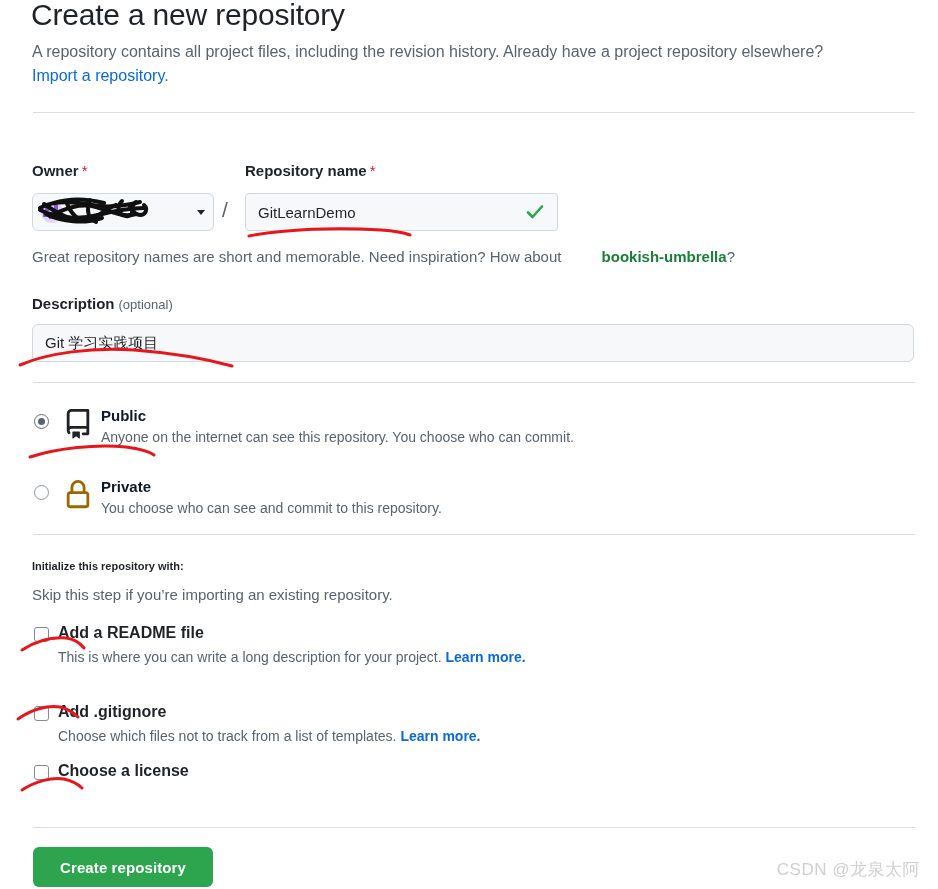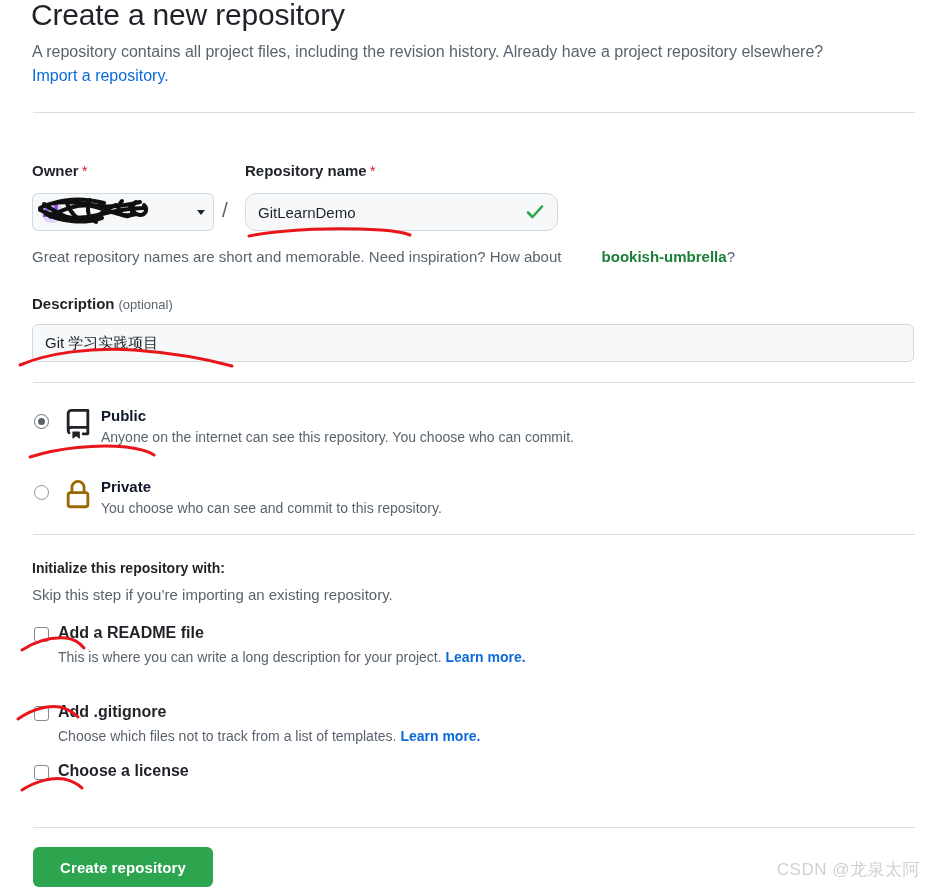--- a/index.html
+++ b/index.html
@@ -154,21 +154,21 @@
 
   
   .repo-input {
     position: absolute;
     left: 245px;
     top: 193px;
     width: 313px;
     height: 38px;
     box-sizing: border-box;
     border: 1px solid #d1d9e0;
-    border-radius: 11px;
+    border-radius: 4px;
     background: #f6f8fa;
     display: flex;
     align-items: center;
     padding: 16px 12px;
   }
   .repo-input .val {
     font-size: 15px;
     color: #1f2328;
   }
   .check-ok {
@@ -266,21 +266,21 @@
     color: #59636e;
     white-space: nowrap;
     text-align: center;
   }
 
   
   .init-title {
     position: absolute;
     left: 32px;
     top: 560px;
-    font-size: 14px;
+    font-size: 11px;
     font-weight: 600;
     color: #1f2328;
   }
   .init-sub {
     position: absolute;
     left: 32px;
     top: 586px;
     font-size: 15px;
     color: #59636e;
   }

